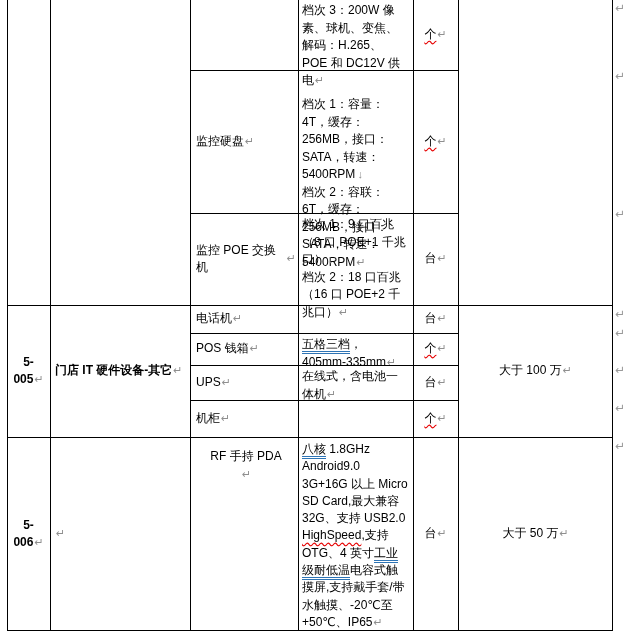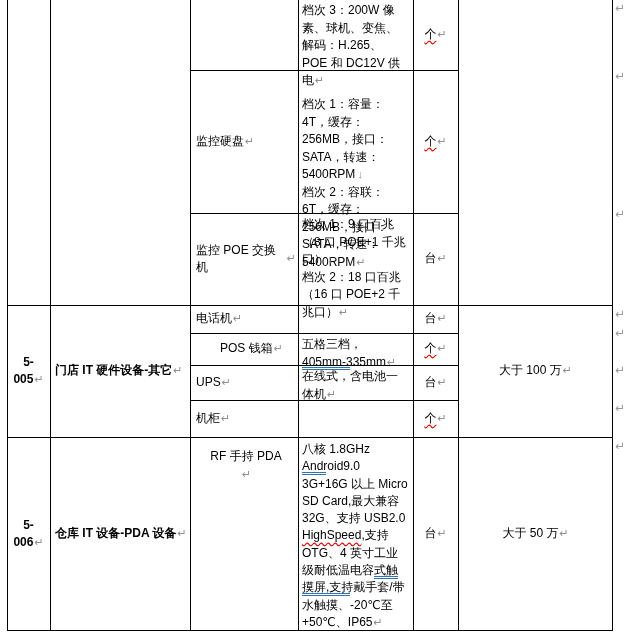--- a/index.html
+++ b/index.html
@@ -7,21 +7,21 @@
         font-family:"Liberation Sans","DejaVu Sans",sans-serif;color:#000;}
   .vline,.hline{position:absolute;background:#000;}
   .cell{position:absolute;font-size:12px;color:#000;line-height:17.5px;}
   .vc{display:flex;align-items:center;}
   .hc{display:flex;align-items:center;justify-content:center;text-align:center;}
   .bold{font-weight:bold;}
   .spec{line-height:17.5px;word-break:break-word;}
   .mark{color:#8f8f8f;font-size:11px;padding-left:1px;font-weight:normal;}
   .softbr{color:#8f8f8f;font-size:11px;padding-left:2px;}
   .wavy{text-decoration:underline wavy #e60000;text-decoration-skip-ink:none;text-underline-offset:2px;}
-  .dblue{border-bottom:3px double #2e74b5;padding-bottom:16px;}
+  .dblue{border-bottom:3px double #2e74b5;padding-bottom:0px;}
   .idbox{width:32px;margin:0 auto;text-align:center;}
   .pmark{position:absolute;color:#9a9a9a;font-size:12px;}
 </style>
 </head>
 <body>
 
 <div class="page">
 
   <div class="vline" style="left:7px;top:0;width:1px;height:630px;"></div>
   <div class="vline" style="left:50px;top:0;width:1px;height:630px;"></div>
@@ -84,21 +84,21 @@
 
   <div class="cell vc" style="left:196px;top:306px;width:100px;height:26px;">
     <span>电话机</span>
       <span class="mark">↵</span>
   </div>
   <div class="cell hc" style="left:414px;top:306px;width:43px;height:26px;">
     <span>台</span>
       <span class="mark">↵</span>
   </div>
 
-  <div class="cell vc" style="left:196px;top:334px;width:100px;height:30px;margin-left:24px;">
+  <div class="cell vc" style="left:196px;top:334px;width:100px;height:30px;">
     <span>POS 钱箱</span>
       <span class="mark">↵</span>
   </div>
   <div class="cell spec" style="left:302px;top:336px;width:106px;">
     <span class="dblue">五格三档</span><span>， 405mm-335mm</span><span class="mark">↵</span>
   </div>
   <div class="cell hc" style="left:414px;top:334px;width:43px;height:30px;">
     <span class="wavy">个</span>
       <span class="mark">↵</span>
   </div>
@@ -126,21 +126,20 @@
 
   <div class="cell hc" style="left:459px;top:306px;width:153px;height:130px;">
     <span>大于 100 万</span>
       <span class="mark">↵</span>
   </div>
 
   <div class="cell hc bold" style="left:8px;top:438px;width:41px;height:192px;">
     <span class="idbox"><span>5-006</span><span class="mark">↵</span></span>
   </div>
   <div class="cell vc bold" style="left:55px;top:438px;width:134px;height:192px;">
-    <span>仓库 IT 设备-PDA 设备</span>
       <span class="mark">↵</span>
   </div>
   <div class="cell vc" style="left:196px;top:448px;width:100px;height:192px;flex-direction:column;">
     <span>RF 手持 PDA</span>
       <span class="mark">↵</span>
   </div>
   <div class="cell spec" style="left:302px;top:441px;width:106px;line-height:17.3px;">
     <span class="dblue">八核</span><span> 1.8GHz Android9.0 3G+16G 以上 Micro SD Card,最大兼容 32G、支持 USB2.0 </span><span class="wavy">HighSpeed</span><span>,支持 OTG、4 英寸</span><span class="dblue">工业级耐低温</span><span>电容式触摸屏,支持戴手套/带水触摸、-20℃至+50℃、IP65</span><span class="mark">↵</span>
   </div>
   <div class="cell hc" style="left:414px;top:438px;width:43px;height:192px;">

